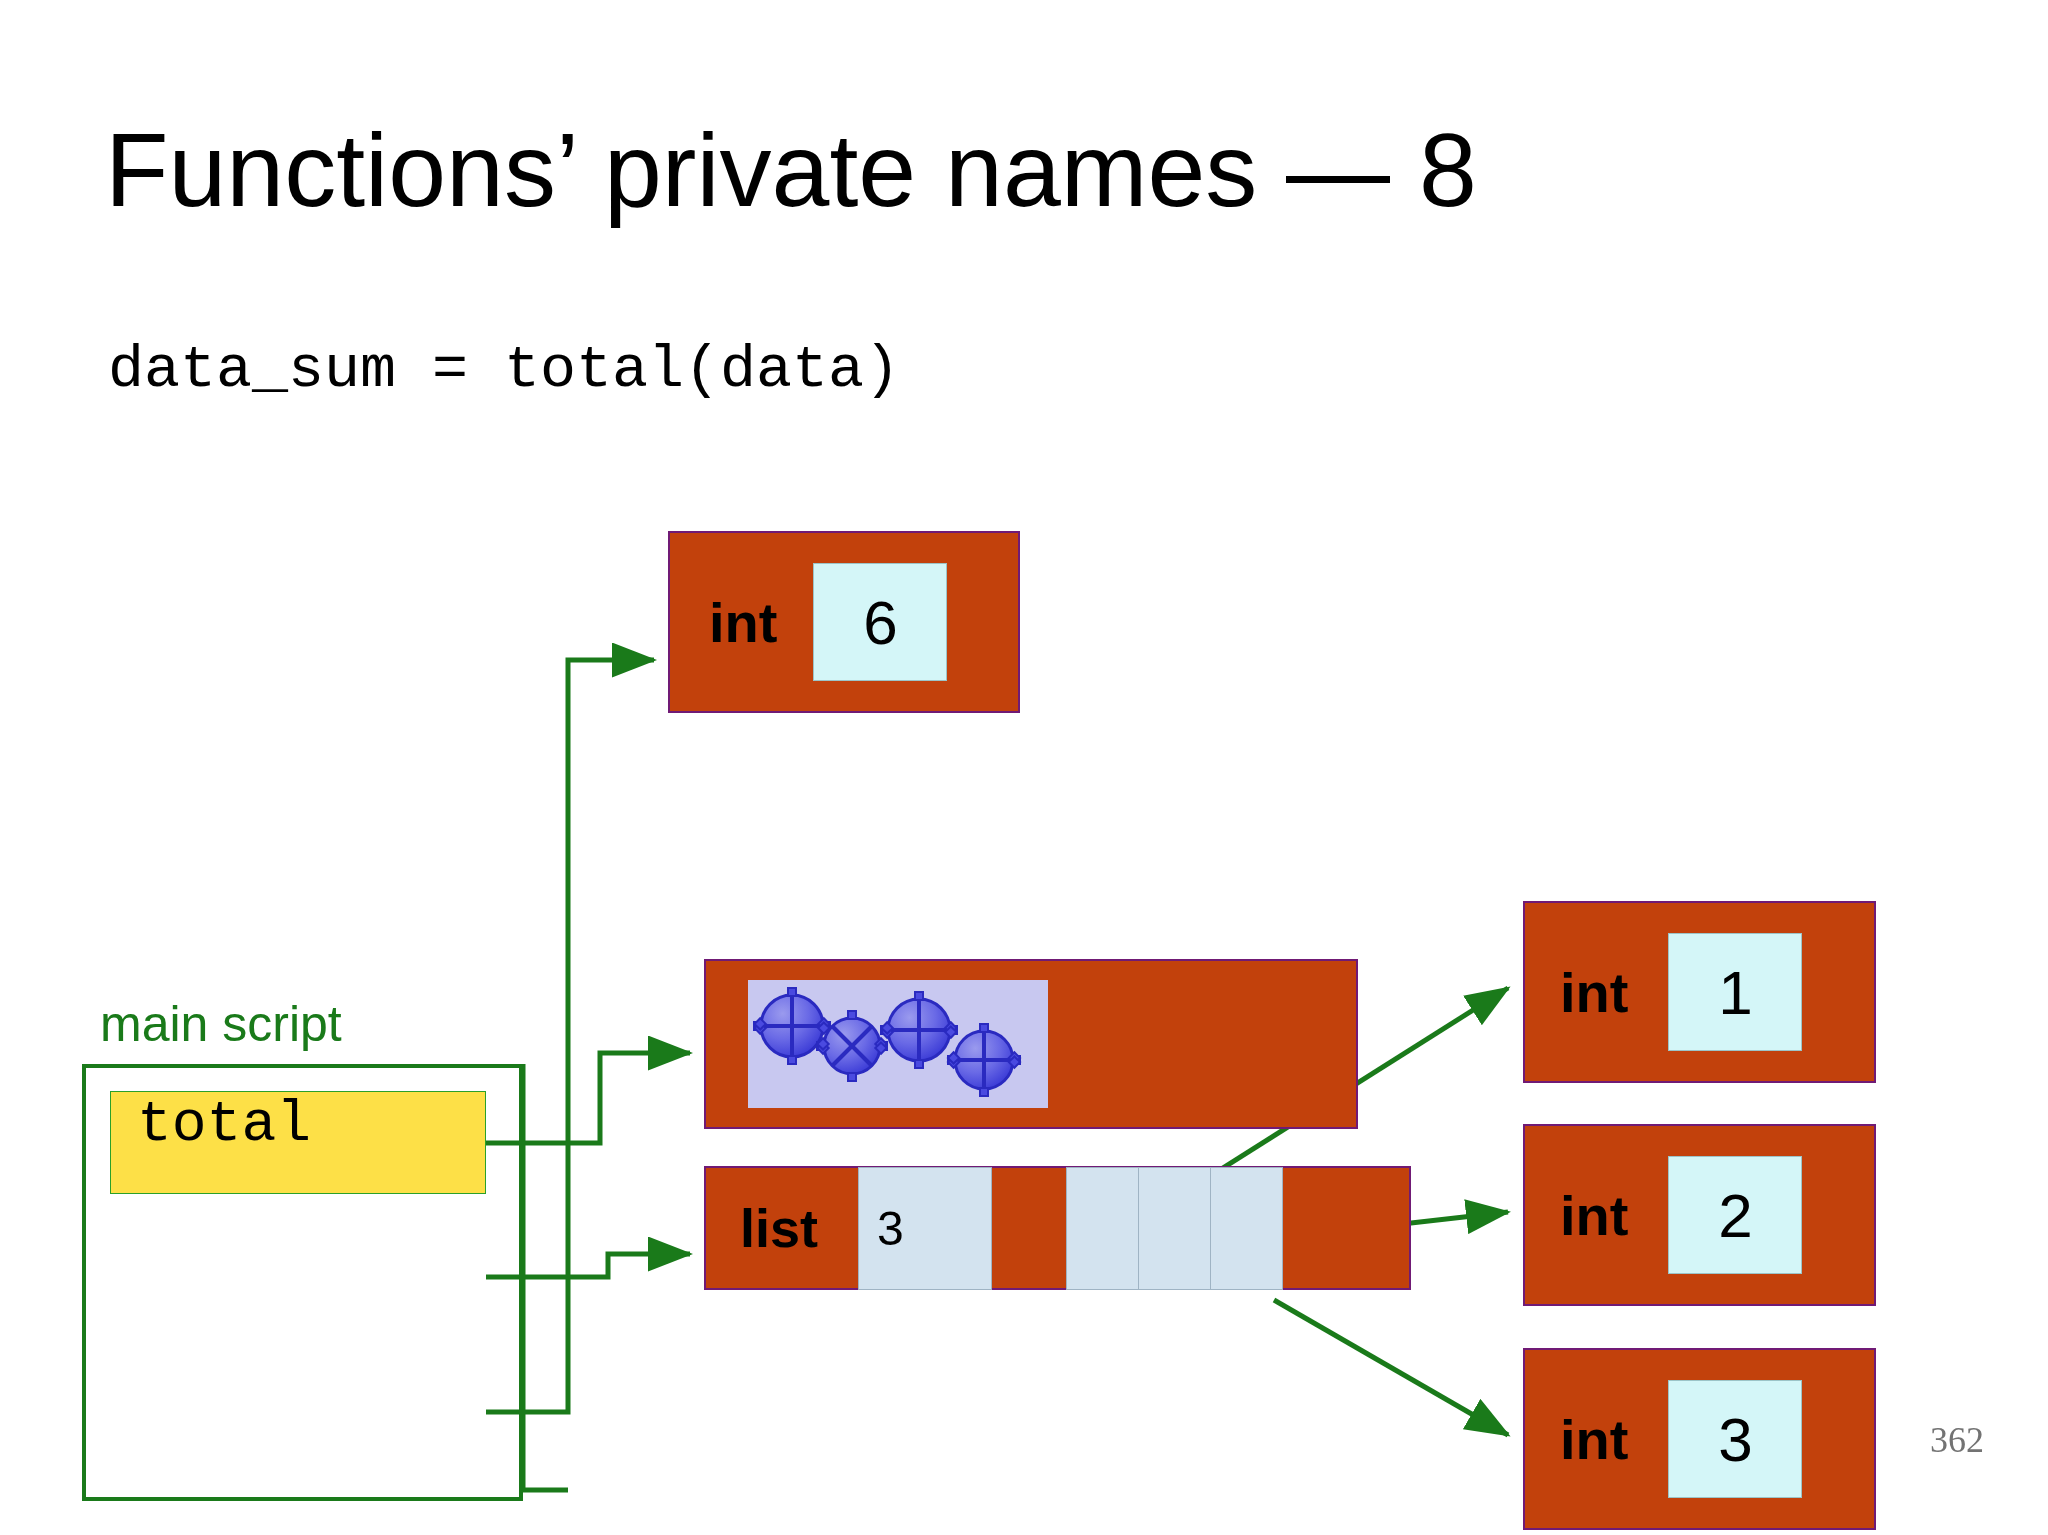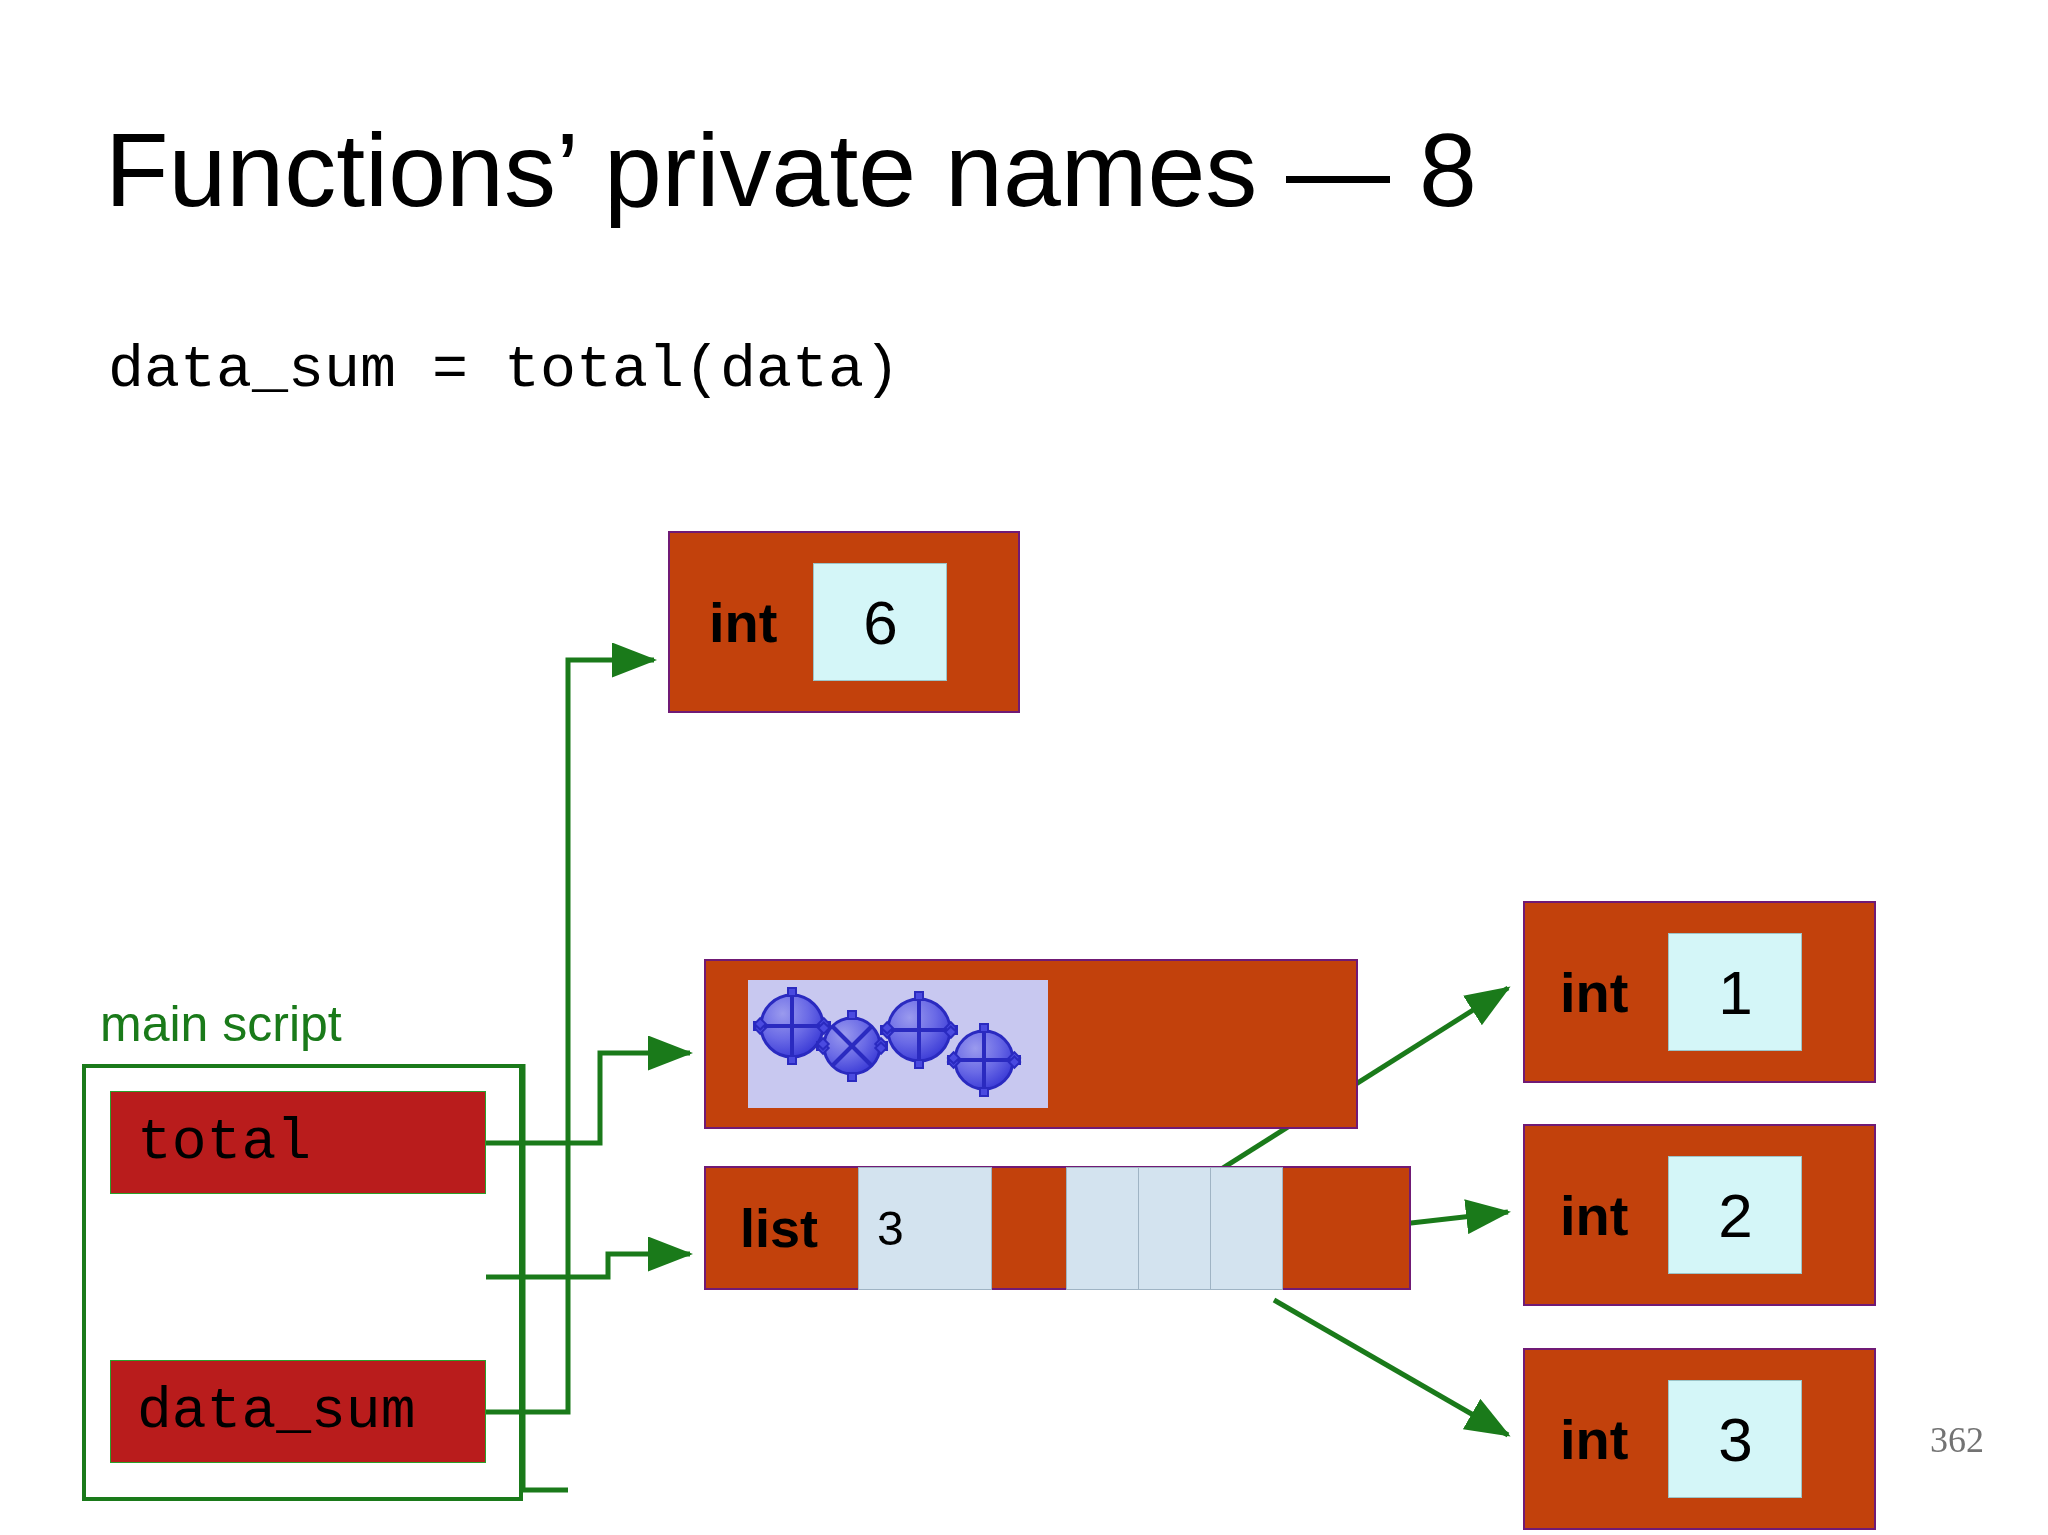--- a/index.html
+++ b/index.html
@@ -150,25 +150,25 @@
     width: 441px; height: 437px;
     border: 4px solid #1a7a1a;
     box-sizing: border-box;
     background: transparent;
   }
   .var-box {
     position: absolute;
     left: 110px;
     width: 376px;
     height: 103px;
-    background: #b91c1c;
+    background: #fde047;
     border: 1px solid #2aa02a;
     box-sizing: border-box;
     display: flex;
-    align-items: center;
+    align-items: flex-start;
   }
   .var-name {
     margin-left: 26px;
     font-size: 58px;
     color: #000000;
     font-family: "Liberation Mono", monospace;
     white-space: nowrap;
   }
   #var-total    { top: 1091px; }
   #var-data     { top: 1225px; }
@@ -344,19 +344,16 @@
     <span class="obj-type">int</span>
     <span class="val-cell">3</span>
   </div>
 
   <div id="main-script-label">main script</div>
   <div id="main-script-frame"></div>
 
   <div class="var-box" id="var-total">
     <span class="var-name">total</span>
   </div>
-  <div class="var-box" id="var-datasum">
-    <span class="var-name">data_sum</span>
-  </div>
 
   <div id="page-number">362</div>
 
 </div>
 
 </body></html>

